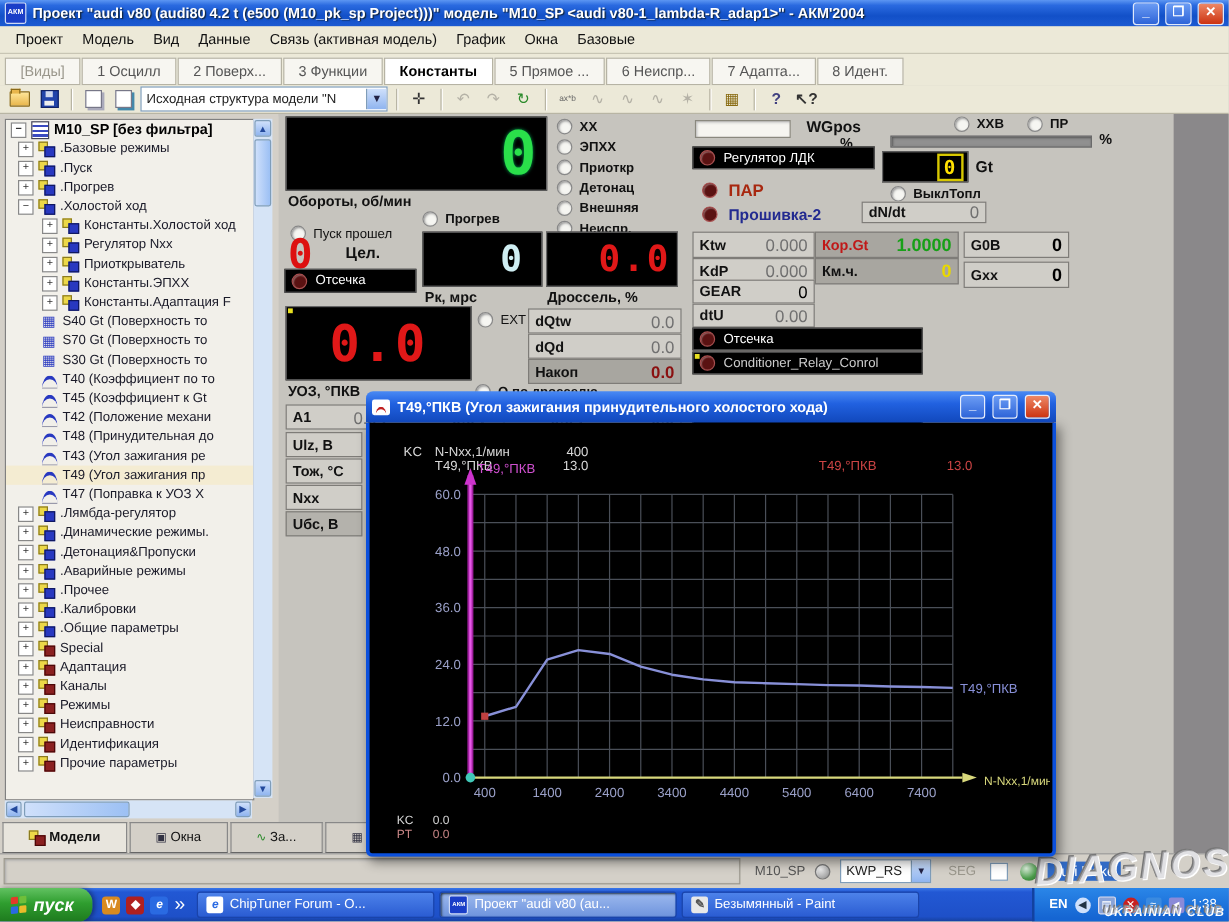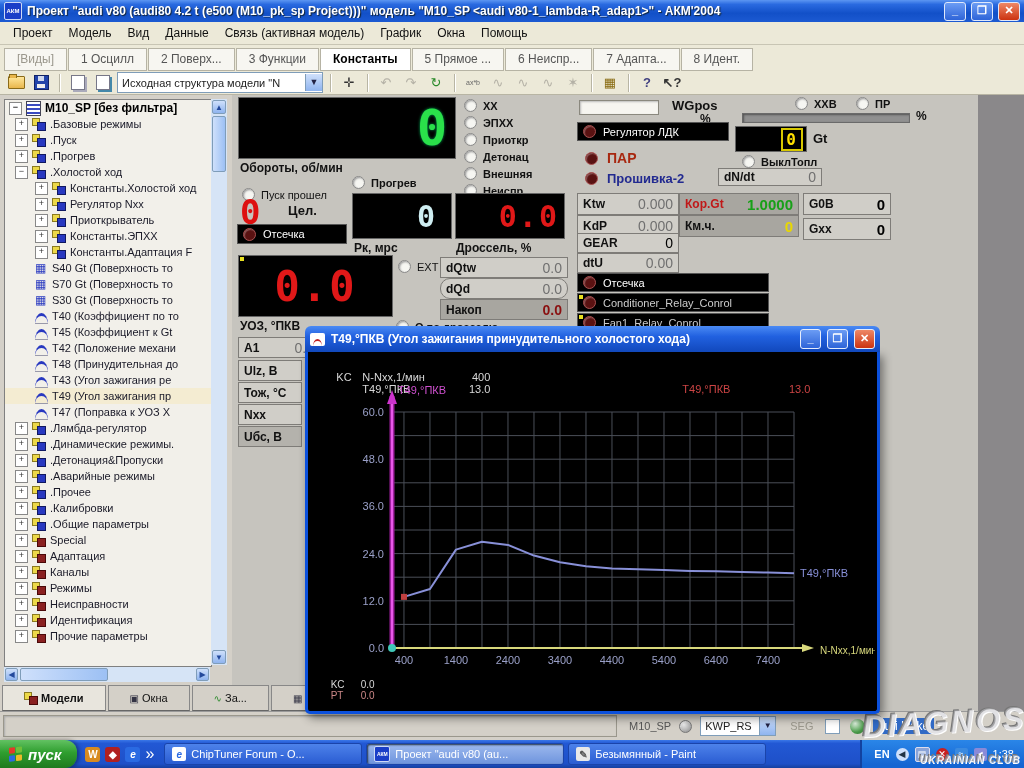--- a/index.html
+++ b/index.html
@@ -151,21 +151,21 @@
   </div>
 
   <div class="abs" id="menubar">
       <span class="menu-item">Проект</span>
       <span class="menu-item">Модель</span>
       <span class="menu-item">Вид</span>
       <span class="menu-item">Данные</span>
       <span class="menu-item">Связь (активная модель)</span>
       <span class="menu-item">График</span>
       <span class="menu-item">Окна</span>
-      <span class="menu-item">Помощь</span>
+      <span class="menu-item">Базовые</span>
     </div>
 
   <div class="abs" id="tabbar">
       <span class="tabbtn disabled">[Виды]</span>
       <span class="tabbtn">1 Осцилл</span>
       <span class="tabbtn">2 Поверх...</span>
       <span class="tabbtn">3 Функции</span>
       <span class="tabbtn active">Константы</span>
       <span class="tabbtn">5 Прямое ...</span>
       <span class="tabbtn">6 Неиспр...</span>
@@ -472,21 +472,21 @@
   </div>
   <div class="abs lbl" style="left:240px;top:319px;">УОЗ, °ПКВ</div>
   <div class="abs radiorow" style="left:398px;top:260px;font-weight:normal;">
     <span class="radio"></span>
     <span>EXT</span>
   </div>
   <div class="abs panelbox" style="left:440px;top:257px;width:128px;height:21px;">
     <span class="pl">dQtw</span>
     <span class="pv">0.0</span>
   </div>
-  <div class="abs panelbox" style="left:440px;top:278px;width:128px;height:21px;border-radius:10px;">
+  <div class="abs panelbox" style="left:440px;top:278px;width:128px;height:21px;">
     <span class="pl">dQd</span>
     <span class="pv">0.0</span>
   </div>
   <div class="abs panelbox hl" style="left:440px;top:299px;width:128px;height:21px;">
     <span class="pl">Накоп</span>
     <span class="pv" style="color:#8a1010;font-weight:bold;">0.0</span>
   </div>
   <div class="abs radiorow" style="left:396px;top:320px;">
     <span class="radio"></span>
     <span>Q  по  дросселю</span>
@@ -740,17 +740,13 @@
       <span class="pl">Uбс, B</span>
     </div>
     <div class="abs blackbar" style="left: 577px; top: 273px; width: 192px; height: 19px;">
       <span class="led"></span>
       <span>Отсечка</span>
     </div>
     <div class="abs blackbar ymark" style="left: 577px; top: 293px; width: 192px; height: 19px;">
       <span class="led"></span>
       <span style="color: rgb(204, 204, 204);">Conditioner_Relay_Conrol</span>
     </div>
-    <div class="abs blackbar ymark" style="left: 577px; top: 313px; width: 192px; height: 19px;">
-      <span class="led"></span>
-      <span style="color: rgb(204, 204, 204);">Fan1_Relay_Conrol</span>
-    </div>
   </div>
 
 </body></html>

